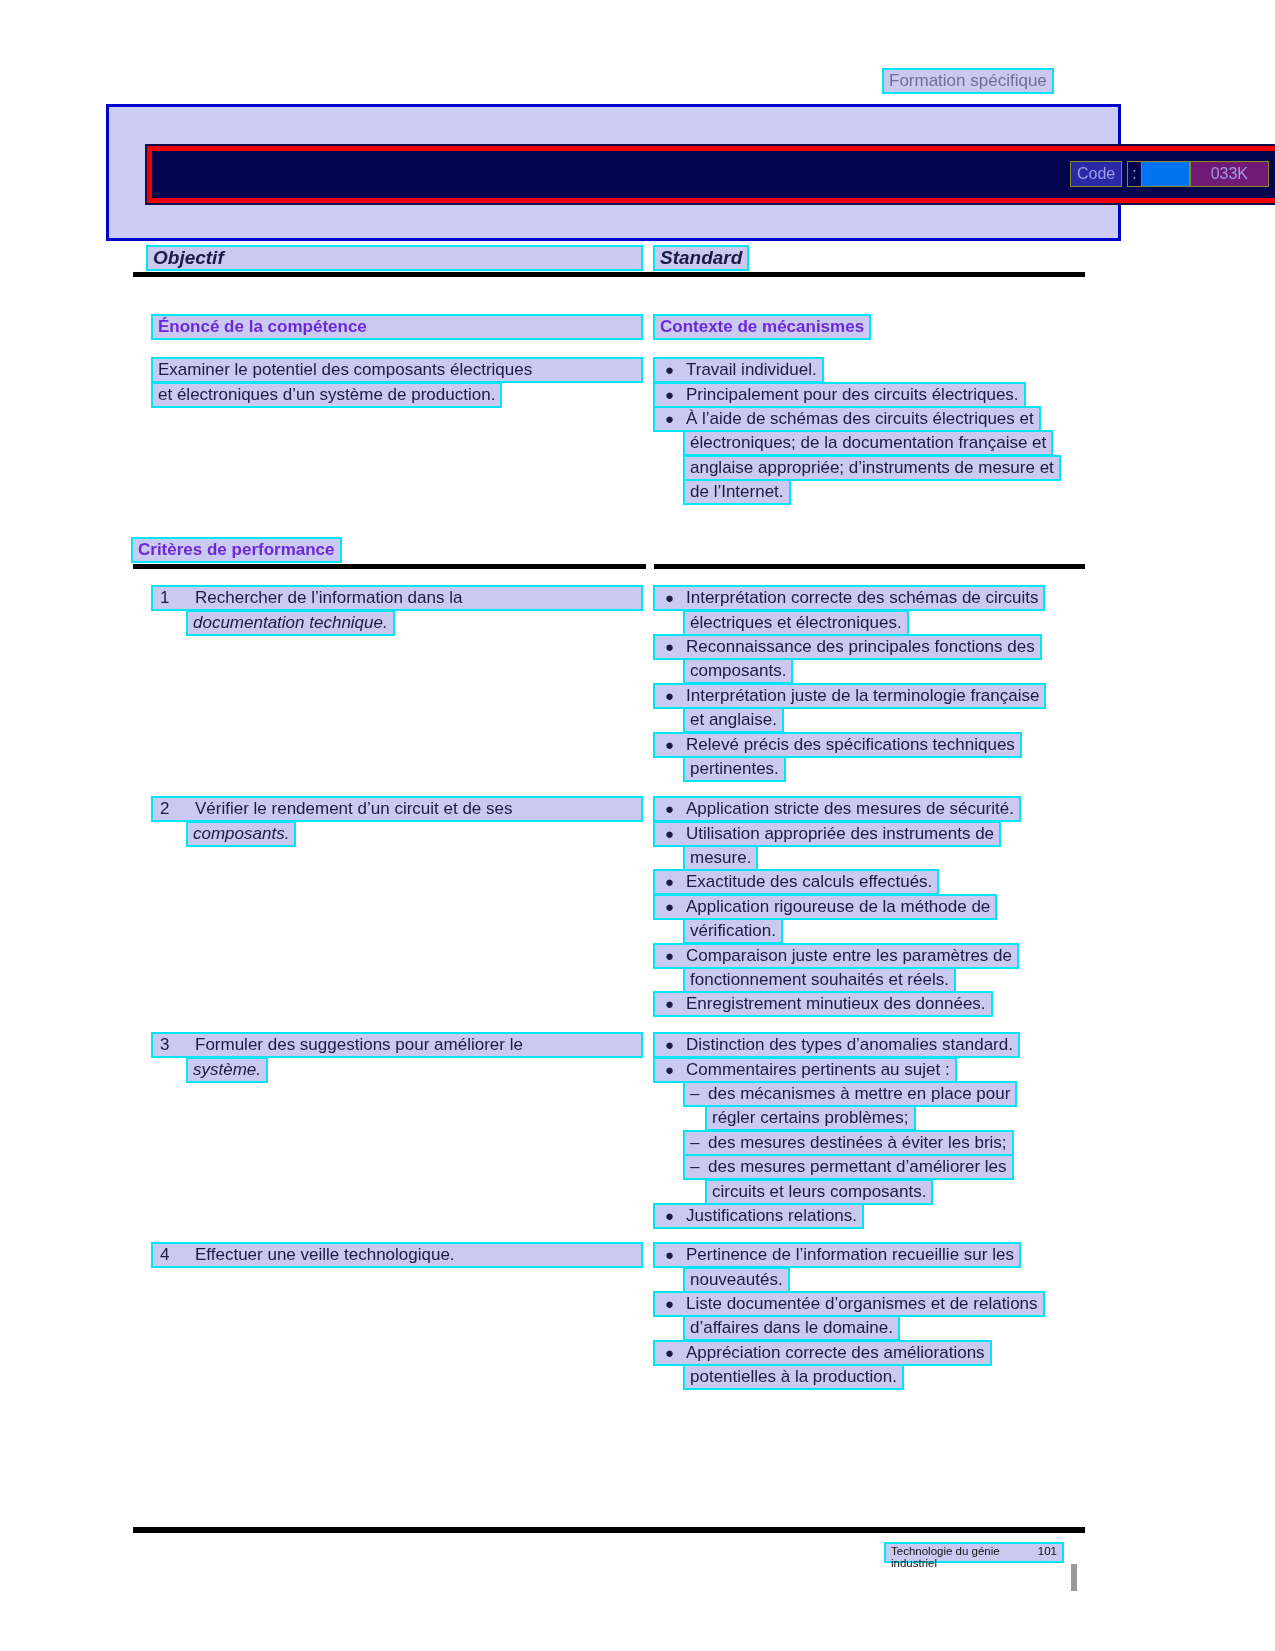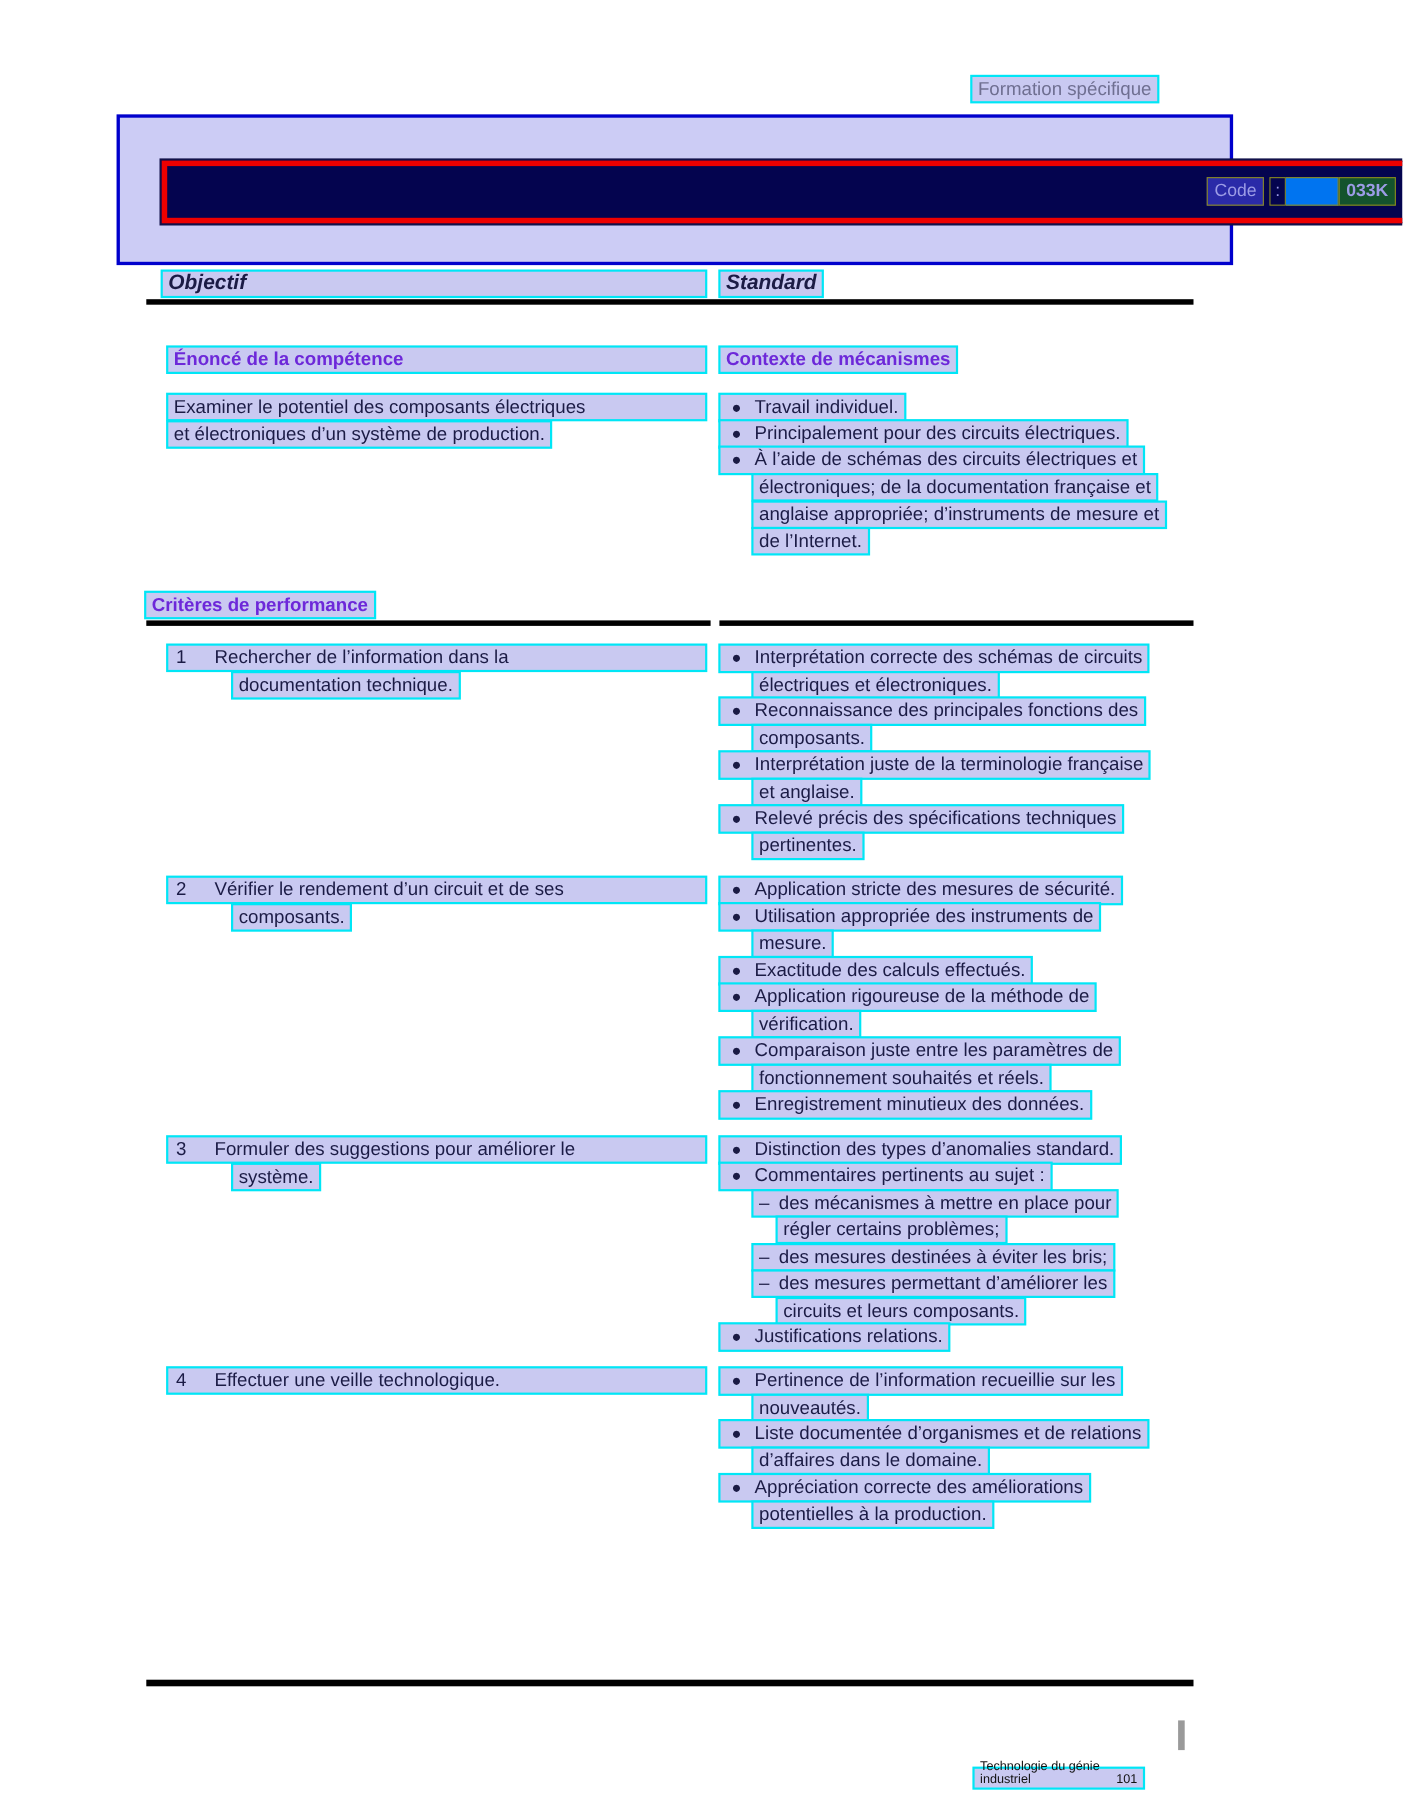--- a/index.html
+++ b/index.html
@@ -13,21 +13,21 @@
   #page{position:relative;width:1275px;height:1651px;background:#fff;overflow:hidden;}
 
   .hl{background:var(--hl);box-shadow:0 0 0 2px var(--hlb);padding:1px 5px;
       white-space:nowrap;color:var(--ink);display:inline-block;line-height:20px;}
   .ln{height:24.4px;display:flex;align-items:center;font-size:17px;}
   .row{position:absolute;left:133px;width:952px;display:flex;}
   .colL{width:522px;flex:none;}
   .colR{flex:1;min-width:0;}
   .full{flex:1;margin-right:14px;}
   .iL{margin-left:20px;}
-  .iL2{margin-left:79px;}
+  .iL2{margin-left:55px;font-style:italic;}
   .num{display:inline-block;width:37px;padding-left:2px;}
   .blt{display:inline-block;width:26px;padding-left:5px;font-size:15px;}
   .bcont{margin-left:30px;}
   .sub{margin-left:30px;}
   .dash{display:inline-block;width:18px;}
   .scont{margin-left:52px;}
 
   .rule{position:absolute;background:#000;height:5px;}
   .rule2{position:absolute;left:133px;width:952px;display:flex;}
   .rule2 .seg{background:#000;height:5px;}
@@ -37,29 +37,29 @@
       background:var(--lav);border:3px solid var(--blue);}
   #banner{position:absolute;left:38px;top:39px;width:1135px;height:57px;background:var(--navy);
       border:5px solid var(--red);box-shadow:0 0 0 2px #11114a;}
   #codeWrap{position:absolute;right:8px;top:10px;height:26px;display:flex;align-items:stretch;
       font-size:16px;color:var(--codeink);}
   #codeWrap .cbox{border:1px solid var(--olive);background:#2a2aa8;padding:0 6px;
       display:flex;align-items:center;}
   #codeWrap .csep{border:1px solid var(--olive);margin-left:5px;padding:0 4px;
       background:var(--navy);display:flex;align-items:center;}
   #codeWrap .cfill{width:48px;background:var(--selblue);border:1px solid var(--olive);border-left:none;}
-  #codeWrap .cval{border:1px solid var(--olive);background:#14532d;padding:0 6px;
-      display:flex;align-items:center;font-weight:bold;}
+  #codeWrap .cval{border:1px solid var(--olive);background:#701a75;padding:0 20px;
+      display:flex;align-items:center;}
 
   #rowObjectif{top:244px;}
   #rowObjectif .ln{height:27px;font-size:19px;font-style:italic;font-weight:bold;color:#000;}
   .hdr .ln{font-weight:bold;color:#000;}
   .hdr .hl{color:#6d28d9;}
 
-  #footerHl{position:absolute;left:886px;top:1608px;width:153px;display:flex;align-items:flex-end;
+  #footerHl{position:absolute;left:886px;top:1544px;width:176px;display:flex;align-items:flex-start;
       font-size:11.5px;color:#111;background:var(--hl);box-shadow:0 0 0 2px var(--hlb);
       padding:1px 5px;height:17px;}
   #footerHl .spacer{flex:1;}
   #caret{position:absolute;left:1071px;top:1564px;width:6px;height:27px;background:var(--gray);}
 </style>
 </head>
 <body>
 
 <div id="page">
 

